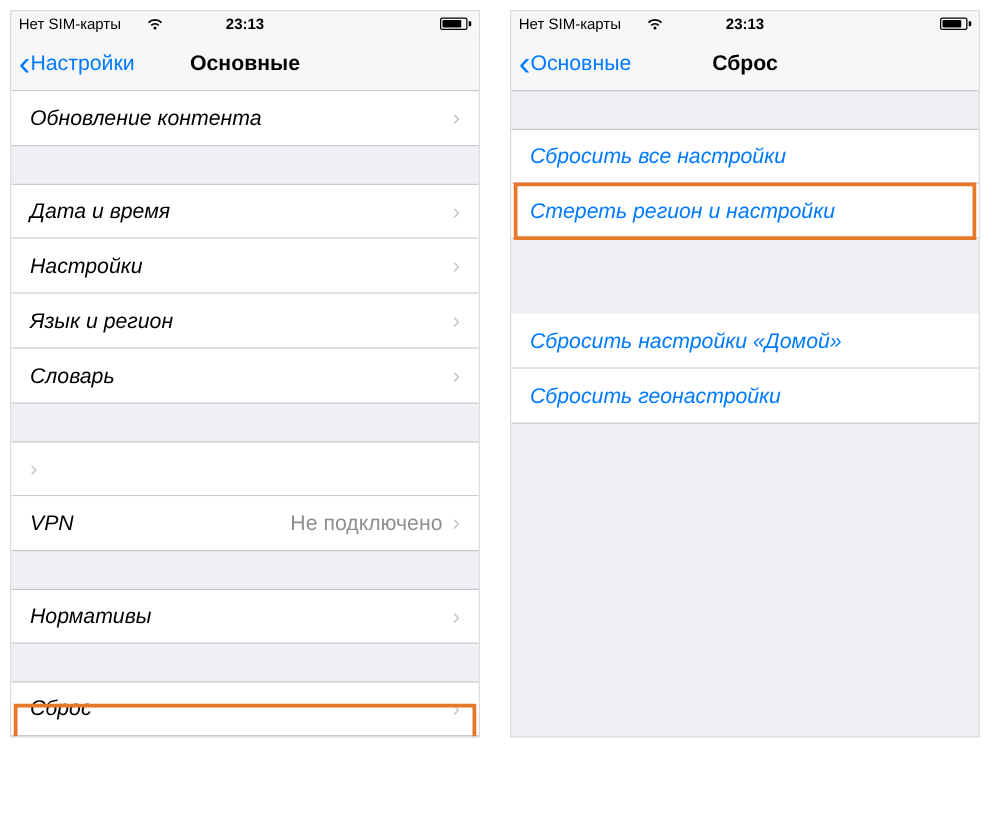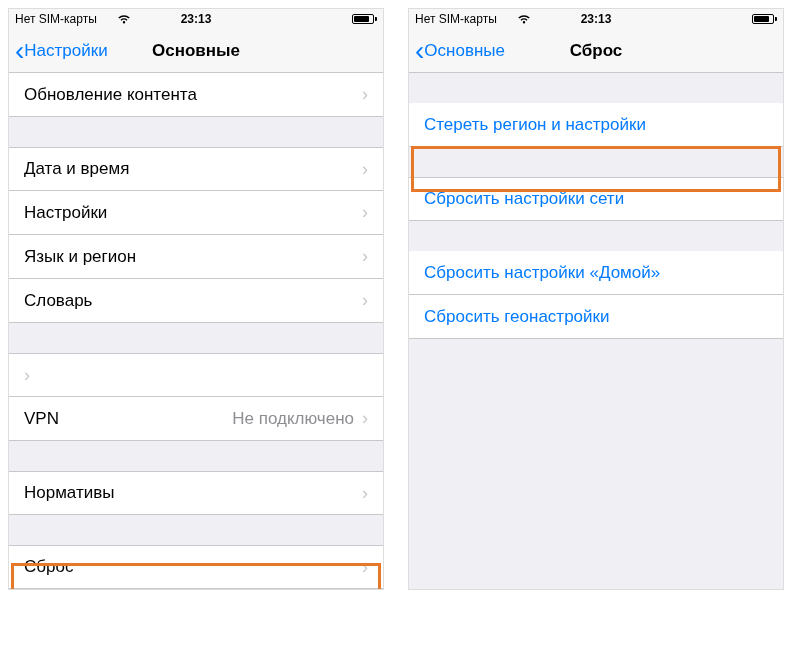--- a/index.html
+++ b/index.html
@@ -61,21 +61,21 @@
       background: #fff;
       border-bottom: 1px solid #c8c7cc;
       height: 44px;
       display: flex;
       align-items: center;
       justify-content: space-between;
       padding: 0 15px;
       position: relative;
     }
     .cell.first-in-group { border-top: 1px solid #c8c7cc; }
-    .cell .label { color: #000; }
+    .cell .label { color: #000; font-style: italic; }
     .cell .value { color: #8e8e93; margin-right: 8px; margin-left: auto; }
     .cell .chevron {
       color: #c7c7cc;
       font-size: 18px;
       font-weight: 300;
     }
     .cell.link .label { color: #007aff; }
     .group-gap { height: 30px; }
     .highlight {
       position: absolute;
@@ -215,28 +215,28 @@
     <div class="nav-back">
       <span class="nav-back-chevron">‹</span>
       <span>Основные</span>
     </div>
     <div class="nav-title">Сброс</div>
   </div>
 
   <div class="phone-content">
     <div class="group-gap"></div>
 
+    <div class="cell first-in-group link">
+      <span class="label">Сбросить все настройки</span>
+    </div>
     <div class="cell link">
       <span class="label">Стереть регион и настройки</span>
     </div>
     <div class="group-gap"></div>
 
-    <div class="cell first-in-group link">
-      <span class="label">Сбросить настройки сети</span>
-    </div>
     <div class="group-gap"></div>
 
     <div class="cell link">
       <span class="label">Сбросить настройки «Домой»</span>
     </div>
     <div class="cell link">
       <span class="label">Сбросить геонастройки</span>
     </div>
 
     <div class="highlight" style="left:2px; top:73px; width:370px; height:46px;"></div>

